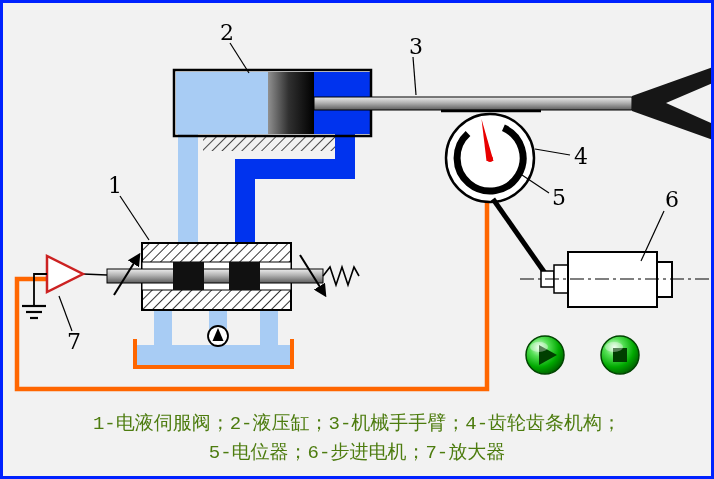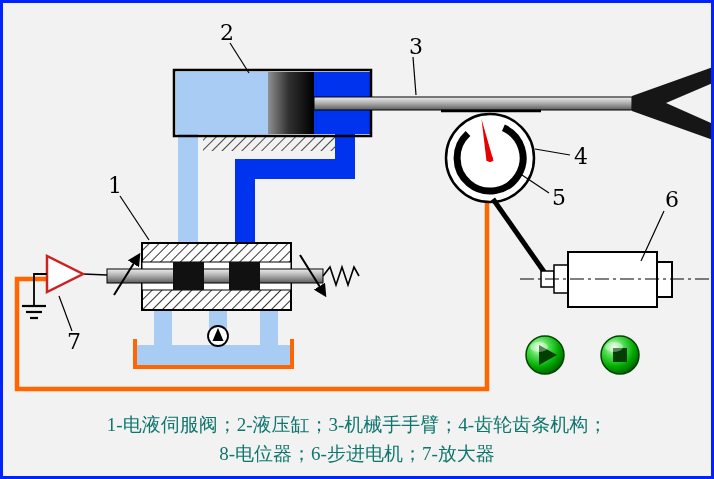--- a/index.html
+++ b/index.html
@@ -5,23 +5,23 @@
   html,body { margin:0; padding:0; background:#fff; }
   .frame {
     width:714px; height:479px; box-sizing:border-box;
     border:3px solid #0022ff; background:#f2f2f2;
     position:relative; overflow:hidden;
     font-family:"DejaVu Sans", sans-serif;
   }
   svg { display:block; }
   .lbl { font-family:"DejaVu Serif", serif; font-size:22px; fill:#000000; }
   .caption {
-    width:100%; text-align:center; color:#0f766e;
+    width:100%; text-align:center; color:#4d7c0f;
     font-size:19px; line-height:1.55; padding-top:3px;
-    font-family:Liberation Serif, serif;
+    font-family:Liberation Mono, monospace;
   }
   [data-interactable="true"] { cursor:pointer; }
 </style>
 </head>
 <body>
 
 <div class="frame" data-interactable="false">
 
 <svg data-interactable="false" width="708" height="404" viewBox="0 0 708 404" xmlns="http://www.w3.org/2000/svg">
   <defs>
@@ -131,16 +131,16 @@
   </g>
   <g data-interactable="true">
     <circle cx="617" cy="352" r="19" fill="url(#greenBall)" stroke="#004400" stroke-width="1.5"></circle>
     <rect data-interactable="false" x="610" y="345" width="14" height="14" fill="#003f00"></rect>
     <ellipse data-interactable="false" cx="611" cy="344" rx="9" ry="5" fill="#ffffff" opacity="0.35"></ellipse>
   </g>
 </svg>
 
   <div class="caption" data-interactable="false">
     <div data-interactable="false">1-电液伺服阀；2-液压缸；3-机械手手臂；4-齿轮齿条机构；</div>
-    <div data-interactable="false">8-电位器；6-步进电机；7-放大器</div>
+    <div data-interactable="false">5-电位器；6-步进电机；7-放大器</div>
   </div>
 
 </div>
 
 </body></html>

